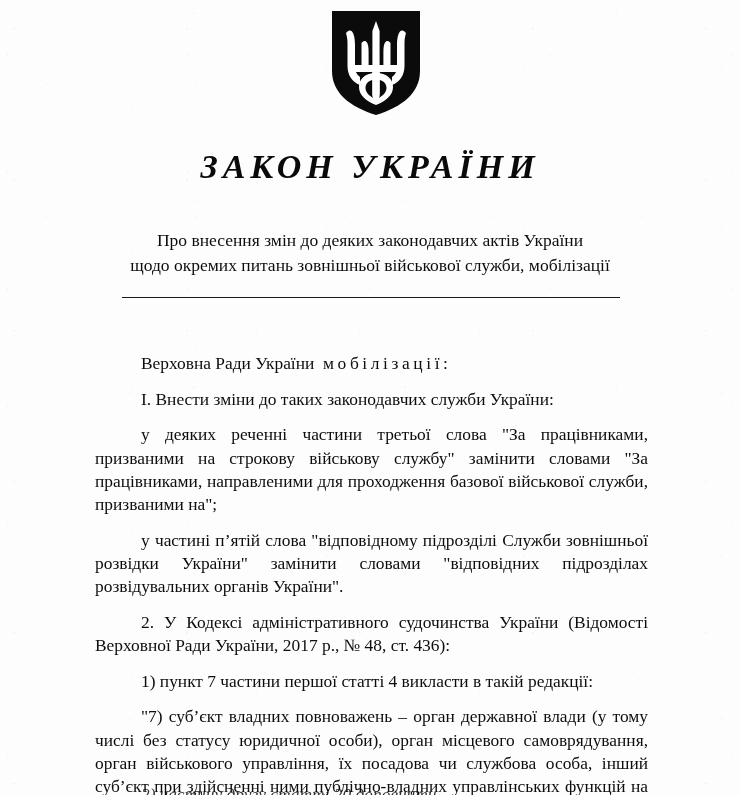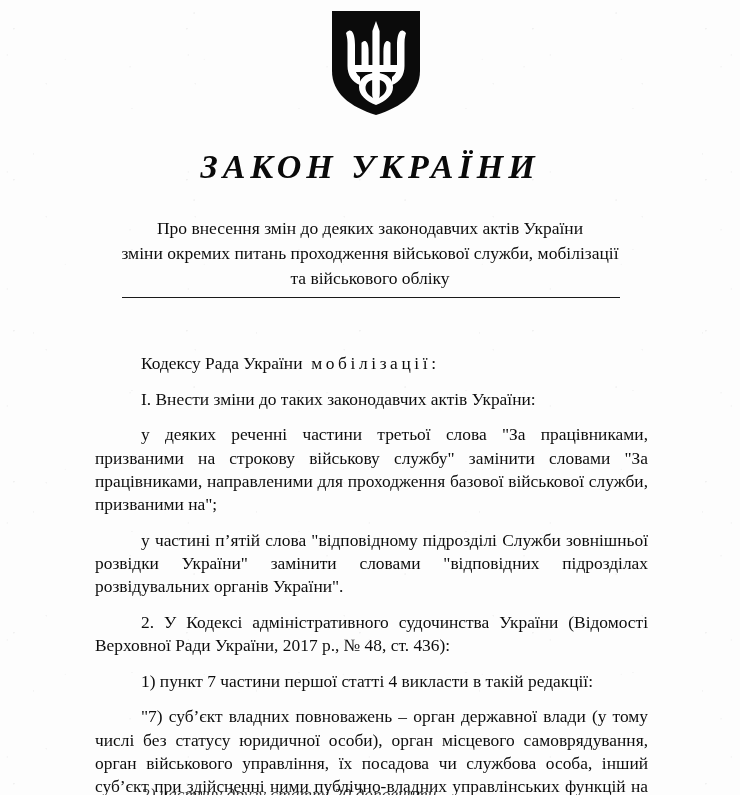--- a/index.html
+++ b/index.html
@@ -65,21 +65,21 @@
     font-size: 34px;
     letter-spacing: 5px;
     color: #0a0a0a;
     font-family: "Liberation Serif", "DejaVu Serif", serif;
   }
 
   
   .doc-subtitle {
     position: absolute;
     left: 110px;
-    top: 216px;
+    top: 228px;
     width: 520px;
     text-align: center;
     font-size: 17.5px;
     line-height: 25px;
     color: #0d0d0d;
   }
   .doc-subtitle div { white-space: nowrap; }
 
   
   .divider {
@@ -169,31 +169,30 @@
 
       <path d="M42.4 60 L49.6 60 L49.6 84 C49.6 88.5 48.6 91.5 46 94.5
                C43.4 91.5 42.4 88.5 42.4 84 Z" fill="#ffffff"></path>
     </svg>
   </div>
 
   <div class="doc-title">ЗАКОН УКРАЇНИ</div>
 
   <div class="doc-subtitle">
     <div>Про внесення змін до деяких законодавчих актів України</div>
-    <div>зміни окремих питань проходження військової служби, мобілізації</div>
-    <div>та військового обліку</div>
+    <div>щодо окремих питань зовнішньої військової служби, мобілізації</div>
   </div>
 
   <div class="divider"></div>
 
   <div class="body-text">
 
-    <p class="para"><span>Кодексу Рада України</span><span>&nbsp;&nbsp;</span><span class="spaced">мобілізації:</span></p>
-
-    <p class="para">I. Внести зміни до таких законодавчих актів України:</p>
+    <p class="para"><span>Верховна Ради України</span><span>&nbsp;&nbsp;</span><span class="spaced">мобілізації:</span></p>
+
+    <p class="para">I. Внести зміни до таких законодавчих служби України:</p>
 
 
     <p class="para">у деяких реченні частини третьої слова "За працівниками, призваними на строкову військову службу" замінити словами "За працівниками, направленими для проходження базової військової служби, призваними на";</p>
 
     <p class="para">у частині п’ятій слова "відповідному підрозділі Служби зовнішньої розвідки України" замінити словами "відповідних підрозділах розвідувальних органів України".</p>
 
     <p class="para">2. У Кодексі адміністративного судочинства України (Відомості Верховної Ради України, 2017 р., № 48, ст. 436):</p>
 
     <p class="para">1) пункт 7 частини першої статті 4 викласти в такій редакції:</p>
 

